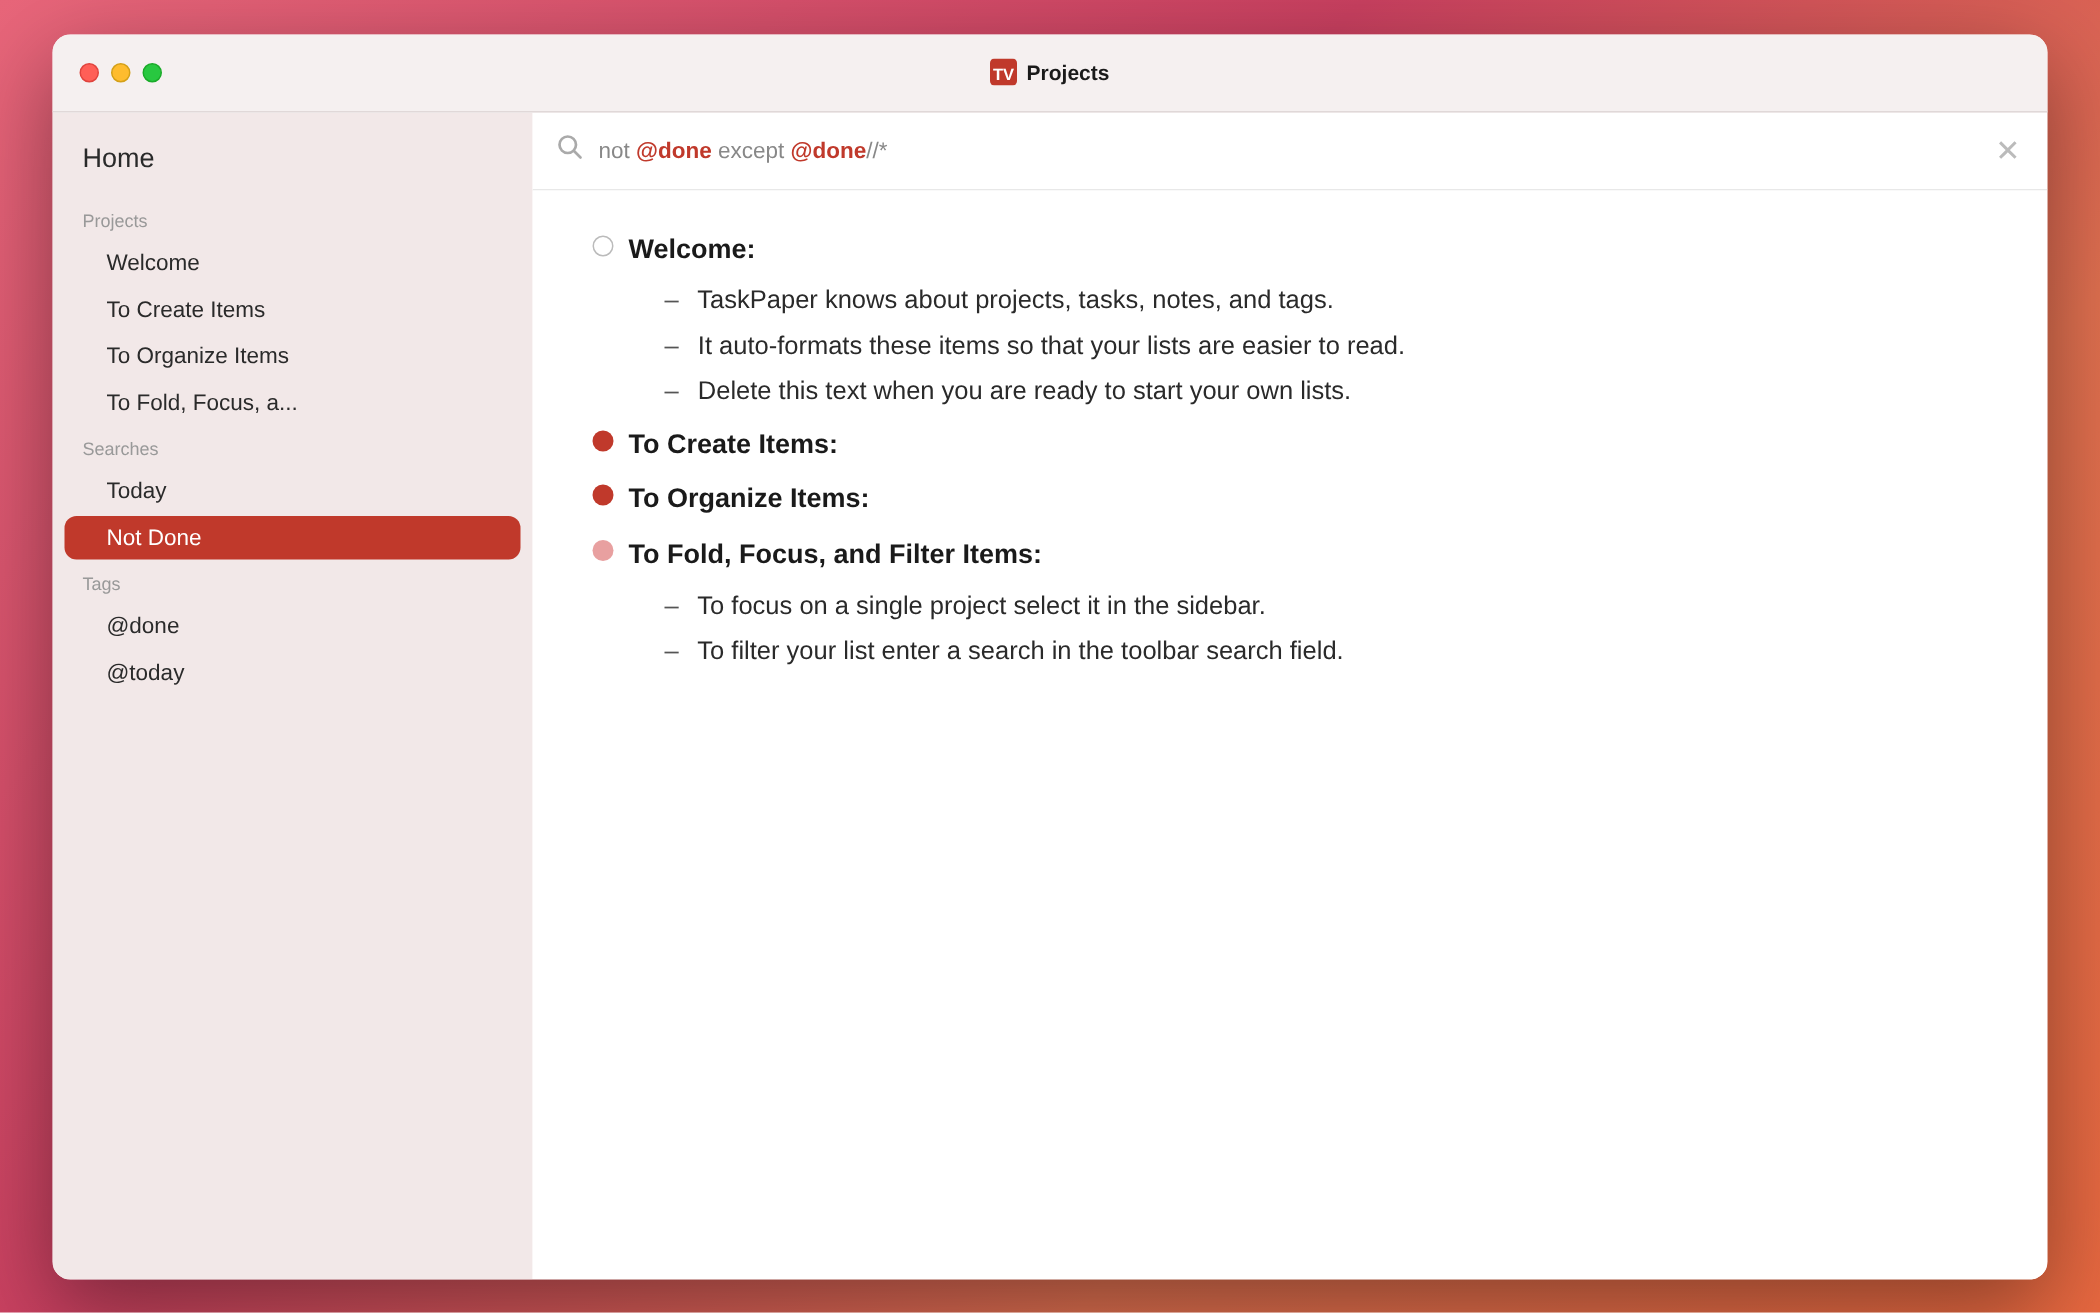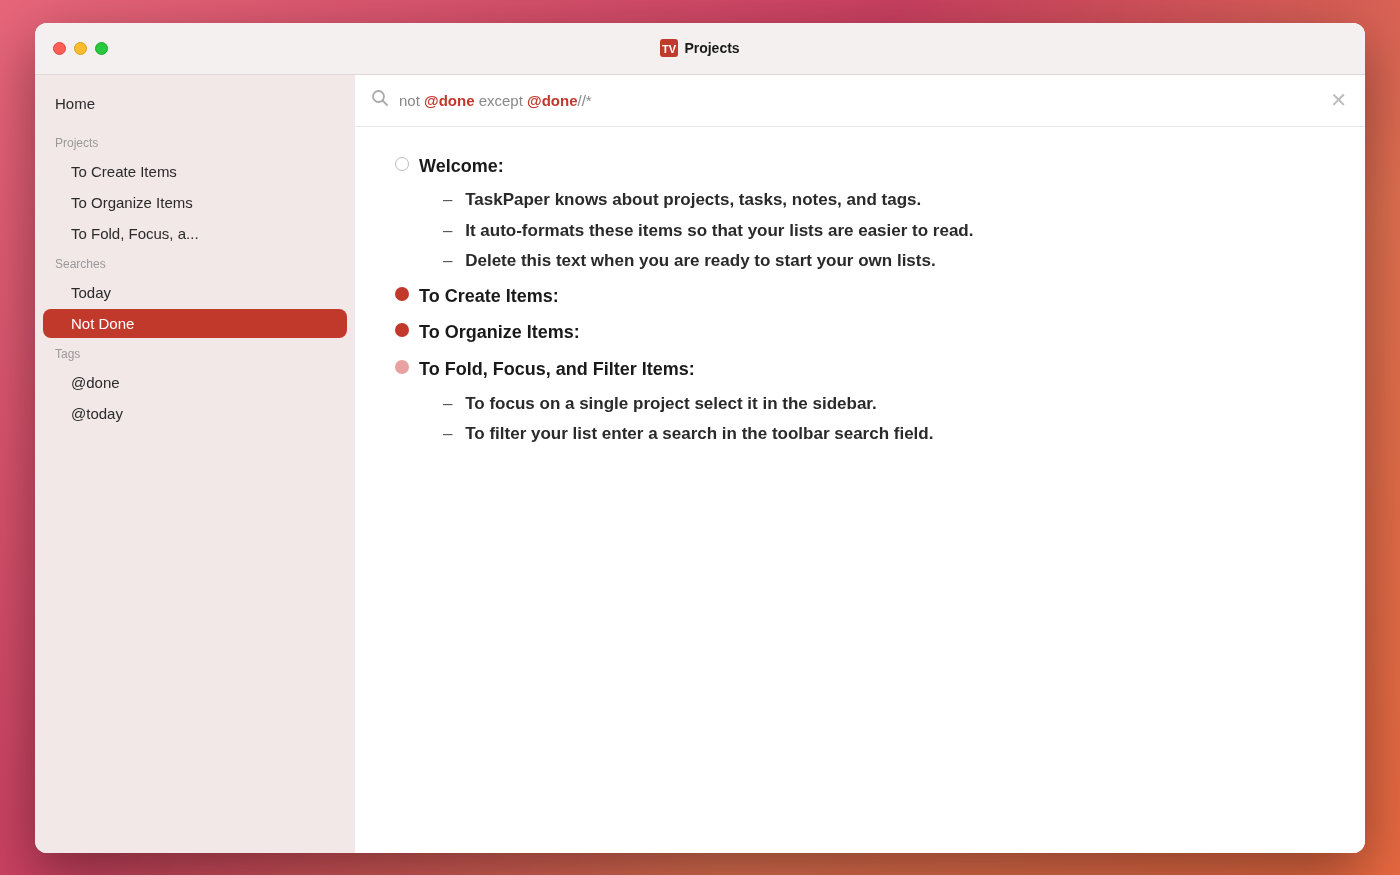--- a/index.html
+++ b/index.html
@@ -81,21 +81,21 @@
       width: 320px;
       background: #f2e8e8;
       display: flex;
       flex-direction: column;
       padding: 16px 0;
       flex-shrink: 0;
       overflow-y: auto;
     }
 
     .sidebar-home {
-      font-size: 15px;
+      font-size: 18px;
       font-weight: 500;
       color: #2a2a2a;
       padding: 4px 20px 16px 20px;
     }
 
     .sidebar-section-label {
       font-size: 12px;
       color: #999;
       font-weight: 500;
       padding: 8px 20px 6px 20px;
@@ -209,21 +209,20 @@
       line-height: 1.8;
     }
 
     .task-dash {
       color: #555;
       margin-right: 8px;
     }
 
     .note-text {
       color: #2a2a2a;
-      font-weight: bold;
     }
 
     .sq-not { color: #888; font-size: 15px; }
     .sq-tag { color: #c0392b; font-weight: 700; font-size: 15px; }
     .sq-except { color: #888; font-size: 15px; }
     .sq-slash { color: #888; font-size: 15px; }
   </style>
 </head>
 <body>
 
@@ -243,20 +242,21 @@
       <span>Projects</span>
     </div>
   </div>
 
   <div class="main-layout">
 
     <div class="sidebar">
       <div class="sidebar-home">Home</div>
 
       <div class="sidebar-section-label">Projects</div>
+      <div class="sidebar-item">Welcome</div>
       <div class="sidebar-item">To Create Items</div>
       <div class="sidebar-item">To Organize Items</div>
       <div class="sidebar-item">To Fold, Focus, a...</div>
 
       <div class="sidebar-section-label">Searches</div>
       <div class="sidebar-item">Today</div>
       <div class="sidebar-item active">Not Done</div>
 
       <div class="sidebar-section-label">Tags</div>
       <div class="sidebar-item">@done</div>

